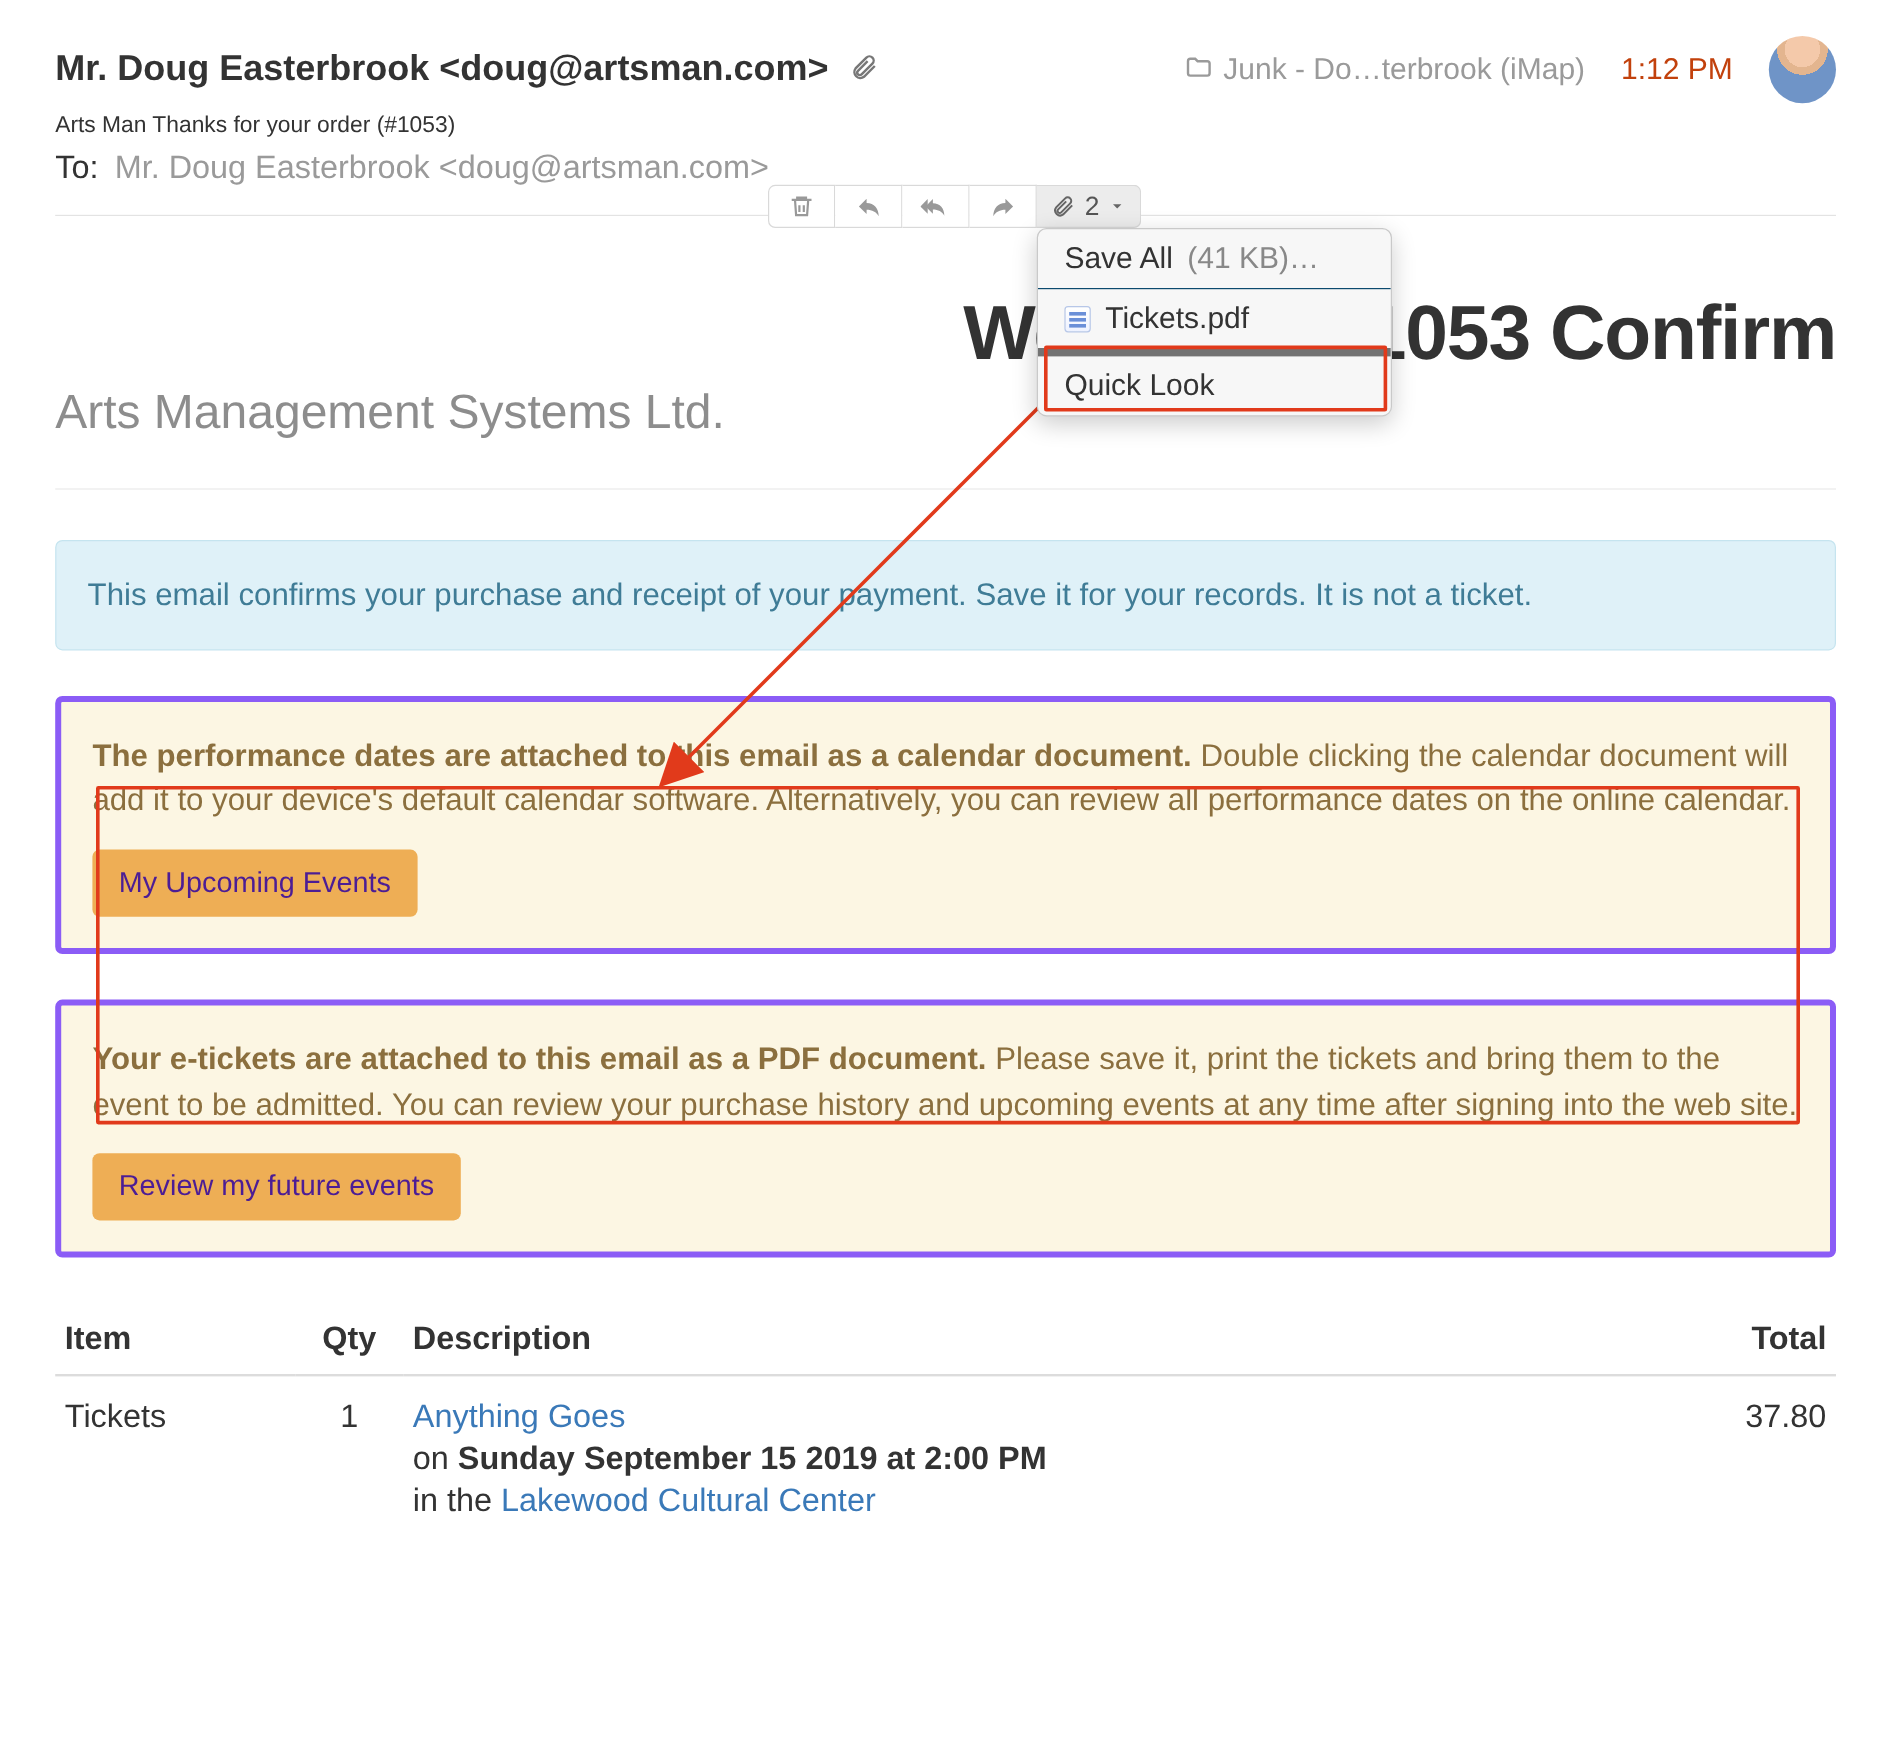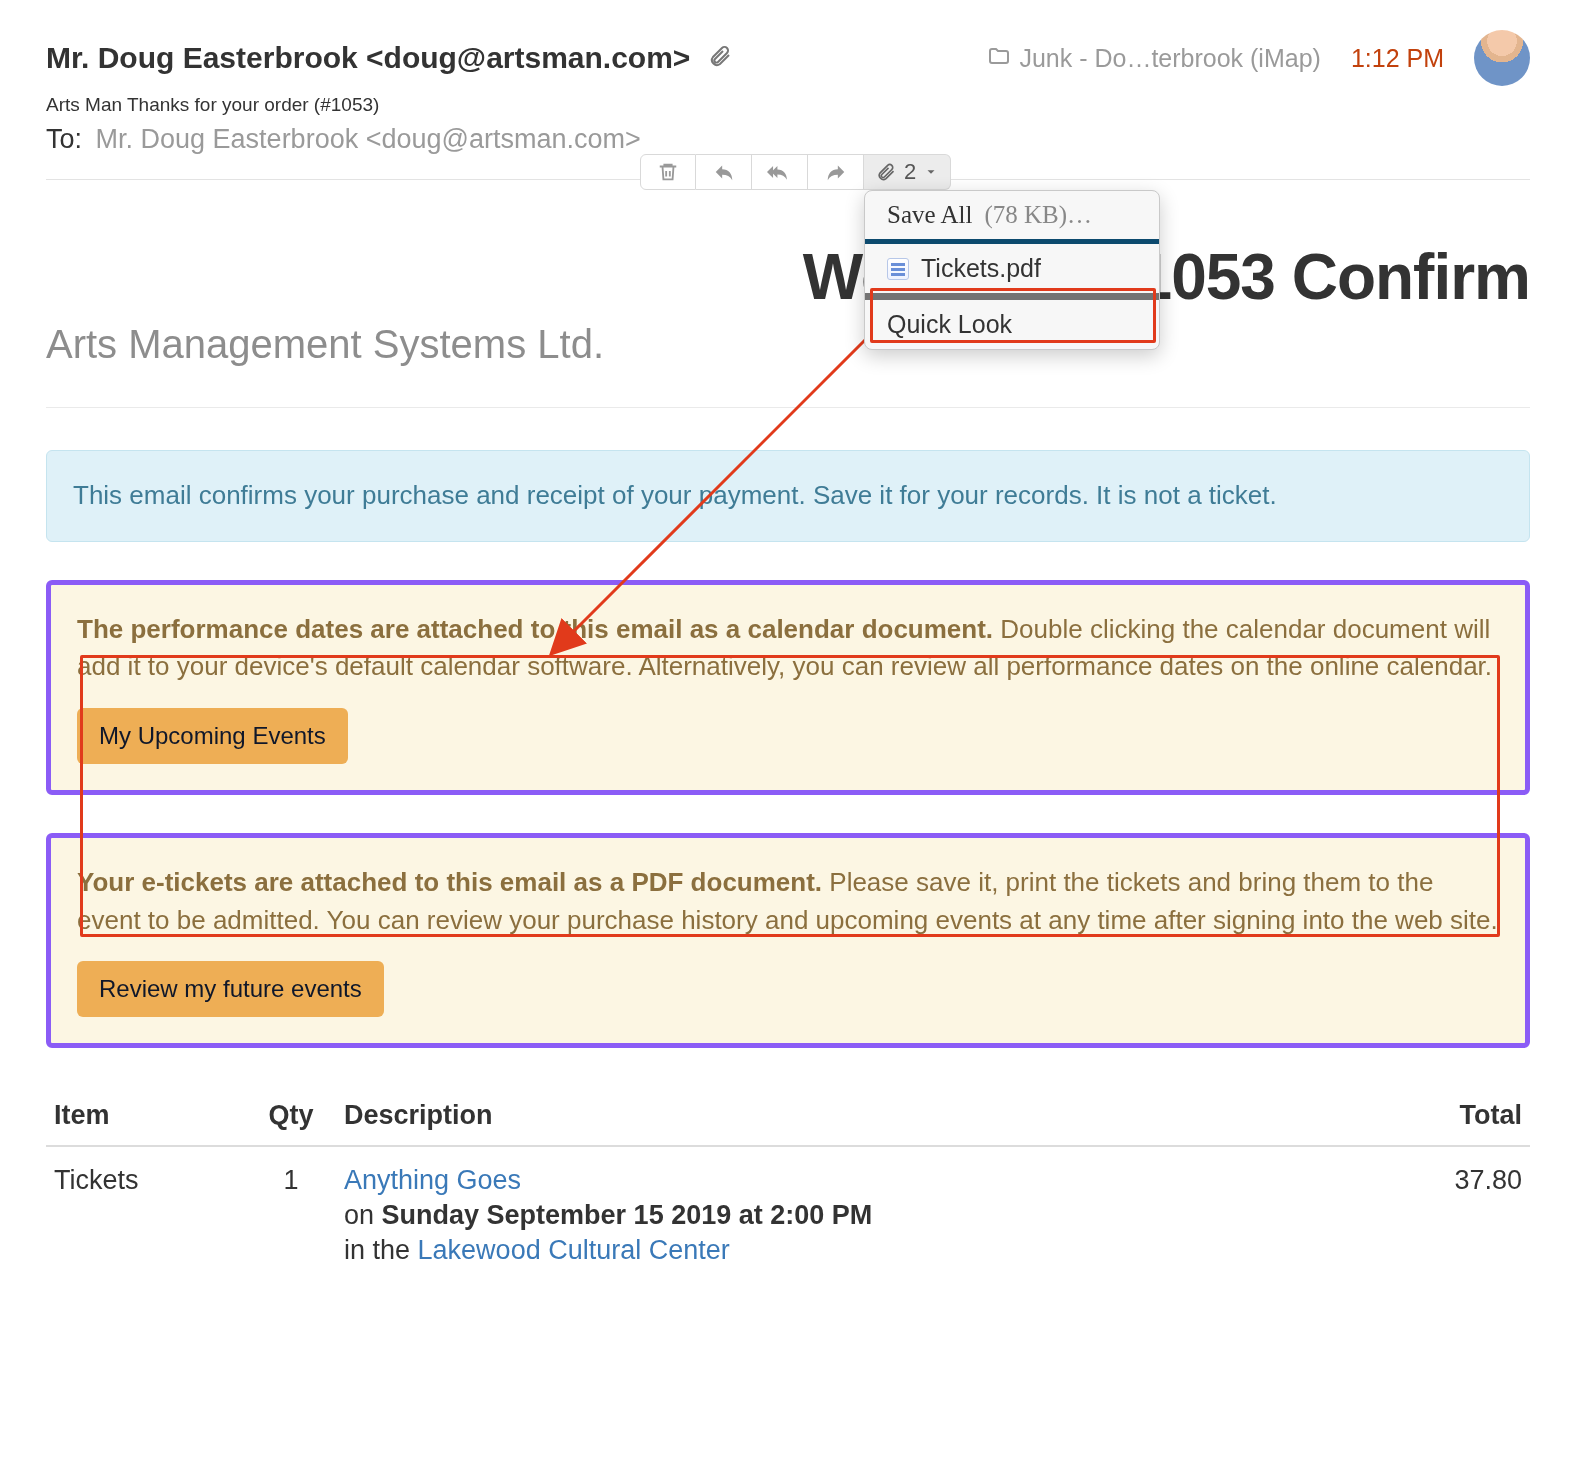--- a/index.html
+++ b/index.html
@@ -27,42 +27,42 @@
   .toolbar { position:absolute; left:640px; top:154px; display:flex; align-items:center; }
   .tbtn { width:56px; height:36px; border:1px solid #d9d9d9; background:#fff; display:flex; align-items:center; justify-content:center; cursor:pointer; }
   .tbtn + .tbtn { border-left:none; }
   .tbtn:first-child { border-radius:6px 0 0 6px; }
   .tbtn svg,.tbtn span.ic { color:#888; }
   .attbtn { height:36px; border:1px solid #d9d9d9; border-left:none; background:#ececec; border-radius:0 6px 6px 0; display:flex; align-items:center; padding:0 12px; gap:8px; cursor:pointer; color:#555; font-size:22px; }
 
   
   .menu { position:absolute; left:864px; top:190px; width:296px; background:#f7f7f7; border:1px solid #c9c9c9; border-radius:8px; box-shadow:0 6px 20px rgba(0,0,0,0.2); overflow:hidden; z-index:10; }
   .menu .mrow { display:flex; align-items:center; gap:12px; padding:10px 22px; font-size:25px; color:#333; cursor:pointer; }
-  .menu .mrow.save { border-bottom:5px solid #0c4a6e;font-family:Liberation Serif, serif; }
+  .menu .mrow.save { border-bottom:1px solid #0c4a6e; }
   .menu .mrow .sz { color:#888; }
   .menu .mrow .fic { width:22px; height:22px; display:inline-block; }
   .fic-pdf { background:linear-gradient(#fff,#eef2ff); border:1px solid #b7c7e8; border-radius:3px; position:relative; }
   .fic-pdf::after{content:""; position:absolute; left:3px; right:3px; top:4px; height:3px; background:#6a8fd8; box-shadow:0 5px 0 #6a8fd8, 0 10px 0 #6a8fd8;}
   .fic-ics { background:#fff; border:1px solid #c33; border-radius:3px; position:relative; }
   .fic-ics::after{content:""; position:absolute; left:3px; right:3px; top:3px; height:5px; background:#d33;}
   .menu .ql { border-top:7px solid #737373; }
   .hilite { position:absolute; border:3px solid #e13a1b; border-radius:2px; pointer-events:none; }
   .hilite.menu-h { left:870px; top:288px; width:286px; height:55px; z-index:11; }
 
   
   .body { padding-top:60px; }
   .h1 { font-size:64px; font-weight:700; color:#333; margin:0 0 8px 0; letter-spacing:-1px;text-align:right; }
   .h2 { font-size:40px; color:#8d8d8d; margin:0 0 30px 0; }
   .thin-div { border:0; border-bottom:1px solid #eaeaea; margin:40px 0 42px 0; }
 
   .alert { padding:26px 26px; border-radius:6px; font-size:26px; line-height:1.45; margin-bottom:38px; }
   .alert-blue { background:#dff1f8; border:1px solid #c5e4ef; color:#3f7c96; }
   .alert-yellow { background:#fcf6e3; border:5px solid #8b5cf6; color:#8b6f3e; }
   .alert-yellow strong { font-weight:700; color:#8b6f3e; }
-  .btn { display:inline-block; margin-top:22px; background:#eeae55; color:#0f172a; font-size:24px; padding:14px 22px; border-radius:6px; border:none; cursor:pointer; }
+  .btn { display:inline-block; margin-top:22px; background:#eeae55; color:#4c1d95; font-size:24px; padding:14px 22px; border-radius:6px; border:none; cursor:pointer; }
 
   .hilite.box-h { left:80px; top:655px; width:1420px; height:282px; z-index:5; }
 
   
   svg.arrow { position:absolute; left:540px; top:315px; z-index:8; pointer-events:none; }
 
   
   table.order { width:100%; border-collapse:collapse; font-size:27px; margin-top:8px; }
   table.order th { text-align:left; font-weight:700; color:#333; padding:14px 8px; border-bottom:2px solid #dcdcdc; }
   table.order th.qty, table.order td.qty { text-align:center; }
@@ -133,21 +133,21 @@
           <path d="M6 9l6 6 6-6z"></path>
         </svg>
     </div>
   </div>
 
   <hr class="divider">
 
   <div class="menu">
     <div class="mrow save">
       <span>Save All</span>
-      <span class="sz">(78 KB)…</span>
+      <span class="sz">(41 KB)…</span>
     </div>
     <div class="mrow">
       <span class="fic fic-pdf"></span>
       <span>Tickets.pdf</span>
     </div>
     <div class="mrow ql">
       <span>Quick Look</span>
     </div>
   </div>
   <div class="hilite menu-h"></div>

